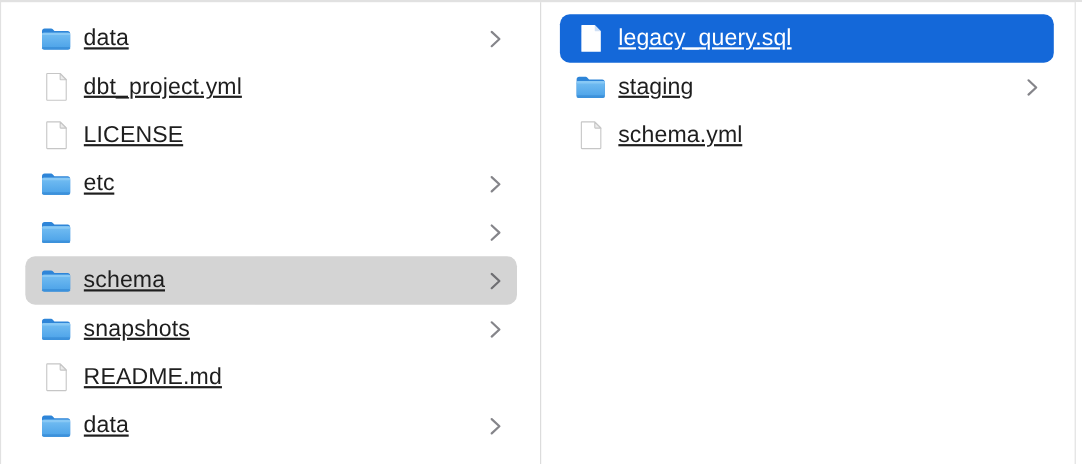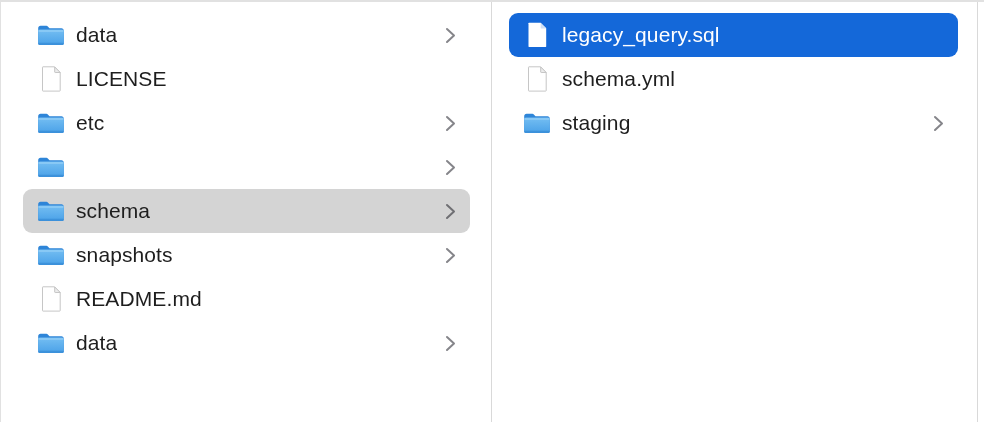--- a/index.html
+++ b/index.html
@@ -58,20 +58,21 @@
     display: flex;
     align-items: center;
     justify-content: center;
   }
   .label {
     font-size: 21px;
     color: var(--text);
     white-space: nowrap;
     overflow: hidden;
     letter-spacing: 0.1px;
+    text-decoration: underline;
   }
   .row.sel-blue .label { color: var(--sel-text); }
 
   .chev {
     margin-left: auto;
     color: var(--chevron);
     flex: 0 0 auto;
     display: flex;
     align-items: center;
   }
@@ -117,20 +118,31 @@
     </span>
   </div>
       <div class="row">
 
     <span class="icon-box">
       <svg width="30" height="30" viewBox="0 0 30 30">
         <path class="doc-body" d="M7 2.8h11.4c.2 0 .4.1.5.2l5.1 5.1c.1.1.2.3.2.5v18c0 .3-.2.5-.5.5H7c-.3 0-.5-.2-.5-.5V3.3c0-.3.2-.5.5-.5z"></path>
         <path class="doc-fold" d="M18.7 3v5c0 .3.2.5.5.5h5z"></path>
       </svg>
     </span>
+    <span class="label">dbt_project.yml</span>
+
+  </div>
+      <div class="row">
+
+    <span class="icon-box">
+      <svg width="30" height="30" viewBox="0 0 30 30">
+        <path class="doc-body" d="M7 2.8h11.4c.2 0 .4.1.5.2l5.1 5.1c.1.1.2.3.2.5v18c0 .3-.2.5-.5.5H7c-.3 0-.5-.2-.5-.5V3.3c0-.3.2-.5.5-.5z"></path>
+        <path class="doc-fold" d="M18.7 3v5c0 .3.2.5.5.5h5z"></path>
+      </svg>
+    </span>
     <span class="label">LICENSE</span>
 
   </div>
       <div class="row">
     <span class="icon-box">
       <svg width="30" height="30" viewBox="0 0 30 30">
         <path d="M2.2 8.1c0-1.3 1-2.3 2.3-2.3h6c.5 0 1 .2 1.3.6l1.7 1.8h12c1.3 0 2.3 1 2.3 2.3v12.2c0 1.3-1 2.3-2.3 2.3H4.5c-1.3 0-2.3-1-2.3-2.3z" fill="#2e85d8"></path>
         <rect x="2.2" y="9.7" width="25.6" height="15.3" rx="1.9" fill="url(#folderGrad)"></rect>
         <rect x="2.2" y="9.7" width="25.6" height="2.2" rx="1.1" fill="#8bcaf5" opacity="0.9"></rect>
         <rect x="2.2" y="22.7" width="25.6" height="2.3" rx="1.1" fill="#2f83cf" opacity="0.55"></rect>
@@ -229,42 +241,42 @@
     <span class="icon-box">
       <svg width="30" height="30" viewBox="0 0 30 30">
         <path class="doc-body" d="M7 2.8h11.4c.2 0 .4.1.5.2l5.1 5.1c.1.1.2.3.2.5v18c0 .3-.2.5-.5.5H7c-.3 0-.5-.2-.5-.5V3.3c0-.3.2-.5.5-.5z"></path>
         <path class="doc-fold" d="M18.7 3v5c0 .3.2.5.5.5h5z"></path>
       </svg>
     </span>
     <span class="label">legacy_query.sql</span>
 
   </div>
       <div class="row">
+    <span class="icon-box">
+      <svg width="30" height="30" viewBox="0 0 30 30">
+        <path d="M2.2 8.1c0-1.3 1-2.3 2.3-2.3h6c.5 0 1 .2 1.3.6l1.7 1.8h12c1.3 0 2.3 1 2.3 2.3v12.2c0 1.3-1 2.3-2.3 2.3H4.5c-1.3 0-2.3-1-2.3-2.3z" fill="#2e85d8"></path>
+        <rect x="2.2" y="9.7" width="25.6" height="15.3" rx="1.9" fill="url(#folderGrad)"></rect>
+        <rect x="2.2" y="9.7" width="25.6" height="2.2" rx="1.1" fill="#8bcaf5" opacity="0.9"></rect>
+        <rect x="2.2" y="22.7" width="25.6" height="2.3" rx="1.1" fill="#2f83cf" opacity="0.55"></rect>
+      </svg>
+    </span>
+
+    <span class="label">staging</span>
+    <span class="chev">
+      <svg width="11" height="17" viewBox="0 0 11 17">
+        <path d="M2 2l7 6.5L2 15" fill="none" stroke="currentColor" stroke-width="2" stroke-linecap="round" stroke-linejoin="round"></path>
+      </svg>
+    </span>
+  </div>
+      <div class="row">
 
     <span class="icon-box">
       <svg width="30" height="30" viewBox="0 0 30 30">
         <path class="doc-body" d="M7 2.8h11.4c.2 0 .4.1.5.2l5.1 5.1c.1.1.2.3.2.5v18c0 .3-.2.5-.5.5H7c-.3 0-.5-.2-.5-.5V3.3c0-.3.2-.5.5-.5z"></path>
         <path class="doc-fold" d="M18.7 3v5c0 .3.2.5.5.5h5z"></path>
       </svg>
     </span>
     <span class="label">schema.yml</span>
 
-  </div>
-      <div class="row">
-    <span class="icon-box">
-      <svg width="30" height="30" viewBox="0 0 30 30">
-        <path d="M2.2 8.1c0-1.3 1-2.3 2.3-2.3h6c.5 0 1 .2 1.3.6l1.7 1.8h12c1.3 0 2.3 1 2.3 2.3v12.2c0 1.3-1 2.3-2.3 2.3H4.5c-1.3 0-2.3-1-2.3-2.3z" fill="#2e85d8"></path>
-        <rect x="2.2" y="9.7" width="25.6" height="15.3" rx="1.9" fill="url(#folderGrad)"></rect>
-        <rect x="2.2" y="9.7" width="25.6" height="2.2" rx="1.1" fill="#8bcaf5" opacity="0.9"></rect>
-        <rect x="2.2" y="22.7" width="25.6" height="2.3" rx="1.1" fill="#2f83cf" opacity="0.55"></rect>
-      </svg>
-    </span>
-
-    <span class="label">staging</span>
-    <span class="chev">
-      <svg width="11" height="17" viewBox="0 0 11 17">
-        <path d="M2 2l7 6.5L2 15" fill="none" stroke="currentColor" stroke-width="2" stroke-linecap="round" stroke-linejoin="round"></path>
-      </svg>
-    </span>
   </div>
     </div>
   <div class="next-col-strip"></div>
 </div>
 
 </body></html>

